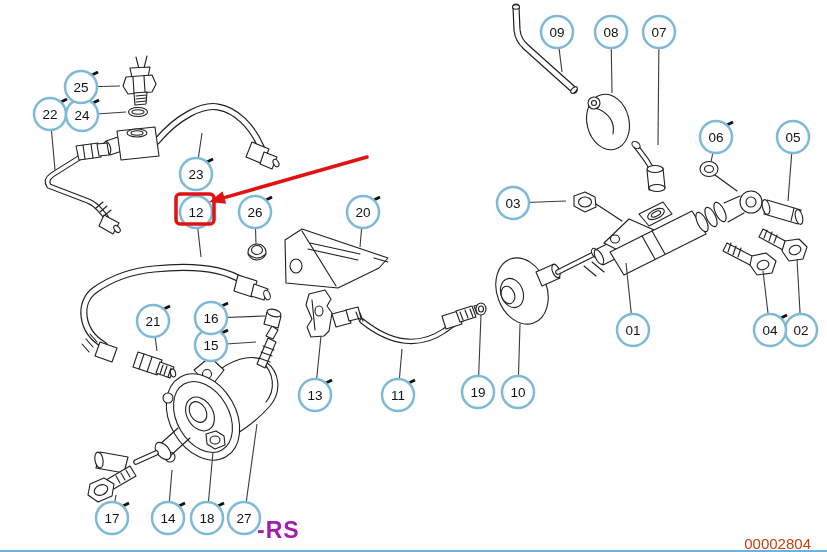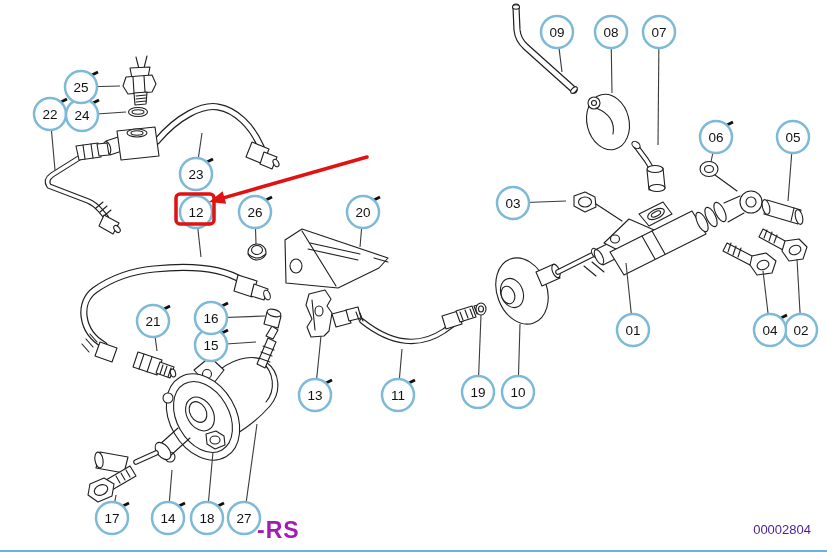--- a/index.html
+++ b/index.html
@@ -7,21 +7,21 @@
          font-family:"Liberation Sans", sans-serif;}
   svg{position:absolute;left:0;top:0;}
   .part{fill:#ffffff;stroke:#1f1f1f;stroke-width:1.1;stroke-linejoin:round;stroke-linecap:round;}
   .ln{fill:none;stroke:#1f1f1f;stroke-width:1.1;stroke-linecap:round;}
   .tube-o{fill:none;stroke:#1f1f1f;stroke-width:7.2;stroke-linecap:round;}
   .tube-i{fill:none;stroke:#ffffff;stroke-width:4.8;stroke-linecap:round;}
   .tube-o2{fill:none;stroke:#1f1f1f;stroke-width:5.6;stroke-linecap:round;}
   .tube-i2{fill:none;stroke:#ffffff;stroke-width:3.4;stroke-linecap:round;}
   .variant-label{position:absolute;left:257px;top:517px;font-size:23px;font-weight:bold;
          color:#a21caf;letter-spacing:1px;}
-  .doc-number{position:absolute;right:16px;top:522px;font-size:13px;color:#4c1d95;
+  .doc-number{position:absolute;right:16px;top:535px;font-size:15px;color:#c2410c;
          font-family:"Liberation Sans", sans-serif;}
   .bottom-border{position:absolute;left:0;bottom:0;width:827px;height:2px;}
 </style>
 </head>
 <body>
 
 <div class="stage">
 
   <svg width="827" height="552" viewBox="0 0 827 552">
 

